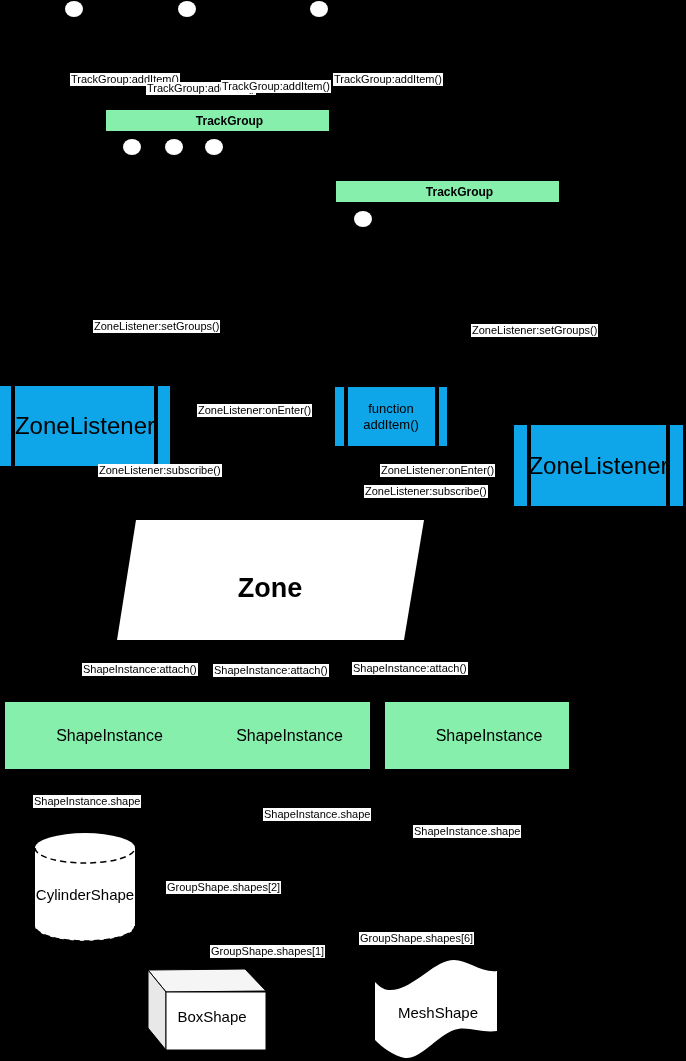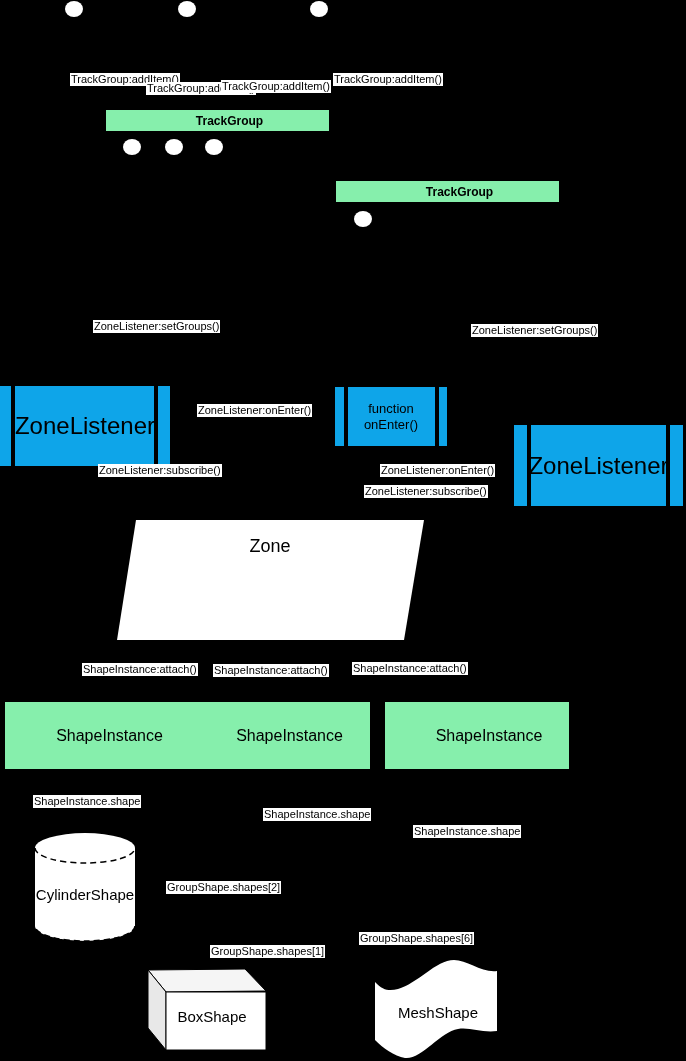--- a/index.html
+++ b/index.html
@@ -71,31 +71,31 @@
     <div class="pbar" style="left:11px;"></div>
     <div class="pbar" style="left:154px;"></div>
     <span class="zl-text">ZoneListener</span>
   </div>
 
   <div class="process" style="left:335px;top:371px;width:112px;height:59px;">
     <div class="pbar" style="left:9px;"></div>
     <div class="pbar" style="left:100px;"></div>
     <span class="fn-text">
       <span style="display:block;">function</span>
-      <span style="display:block;">onEnter()</span>
+      <span style="display:block;">addItem()</span>
     </span>
   </div>
 
   <div class="process" style="left:514px;top:409px;width:169px;height:81px;">
     <div class="pbar" style="left:13px;"></div>
     <div class="pbar" style="left:152px;"></div>
     <span class="zl-text">ZoneListener</span>
   </div>
 
-  <div class="shape-label" style="left:220px;top:536px;width:100px;font-size:18px;">Zone</div>
+  <div class="shape-label" style="left:220px;top:573px;width:100px;font-size:27px;font-weight:bold;">Zone</div>
 
   <div class="node-box si" style="left:5px;top:702px;width:161px;height:67px;">
     <span>ShapeInstance</span>
   </div>
   <div class="node-box si" style="left:185px;top:702px;width:161px;height:67px;">
     <span>ShapeInstance</span>
   </div>
   <div class="node-box si" style="left:385px;top:702px;width:160px;height:67px;">
     <span>ShapeInstance</span>
   </div>

